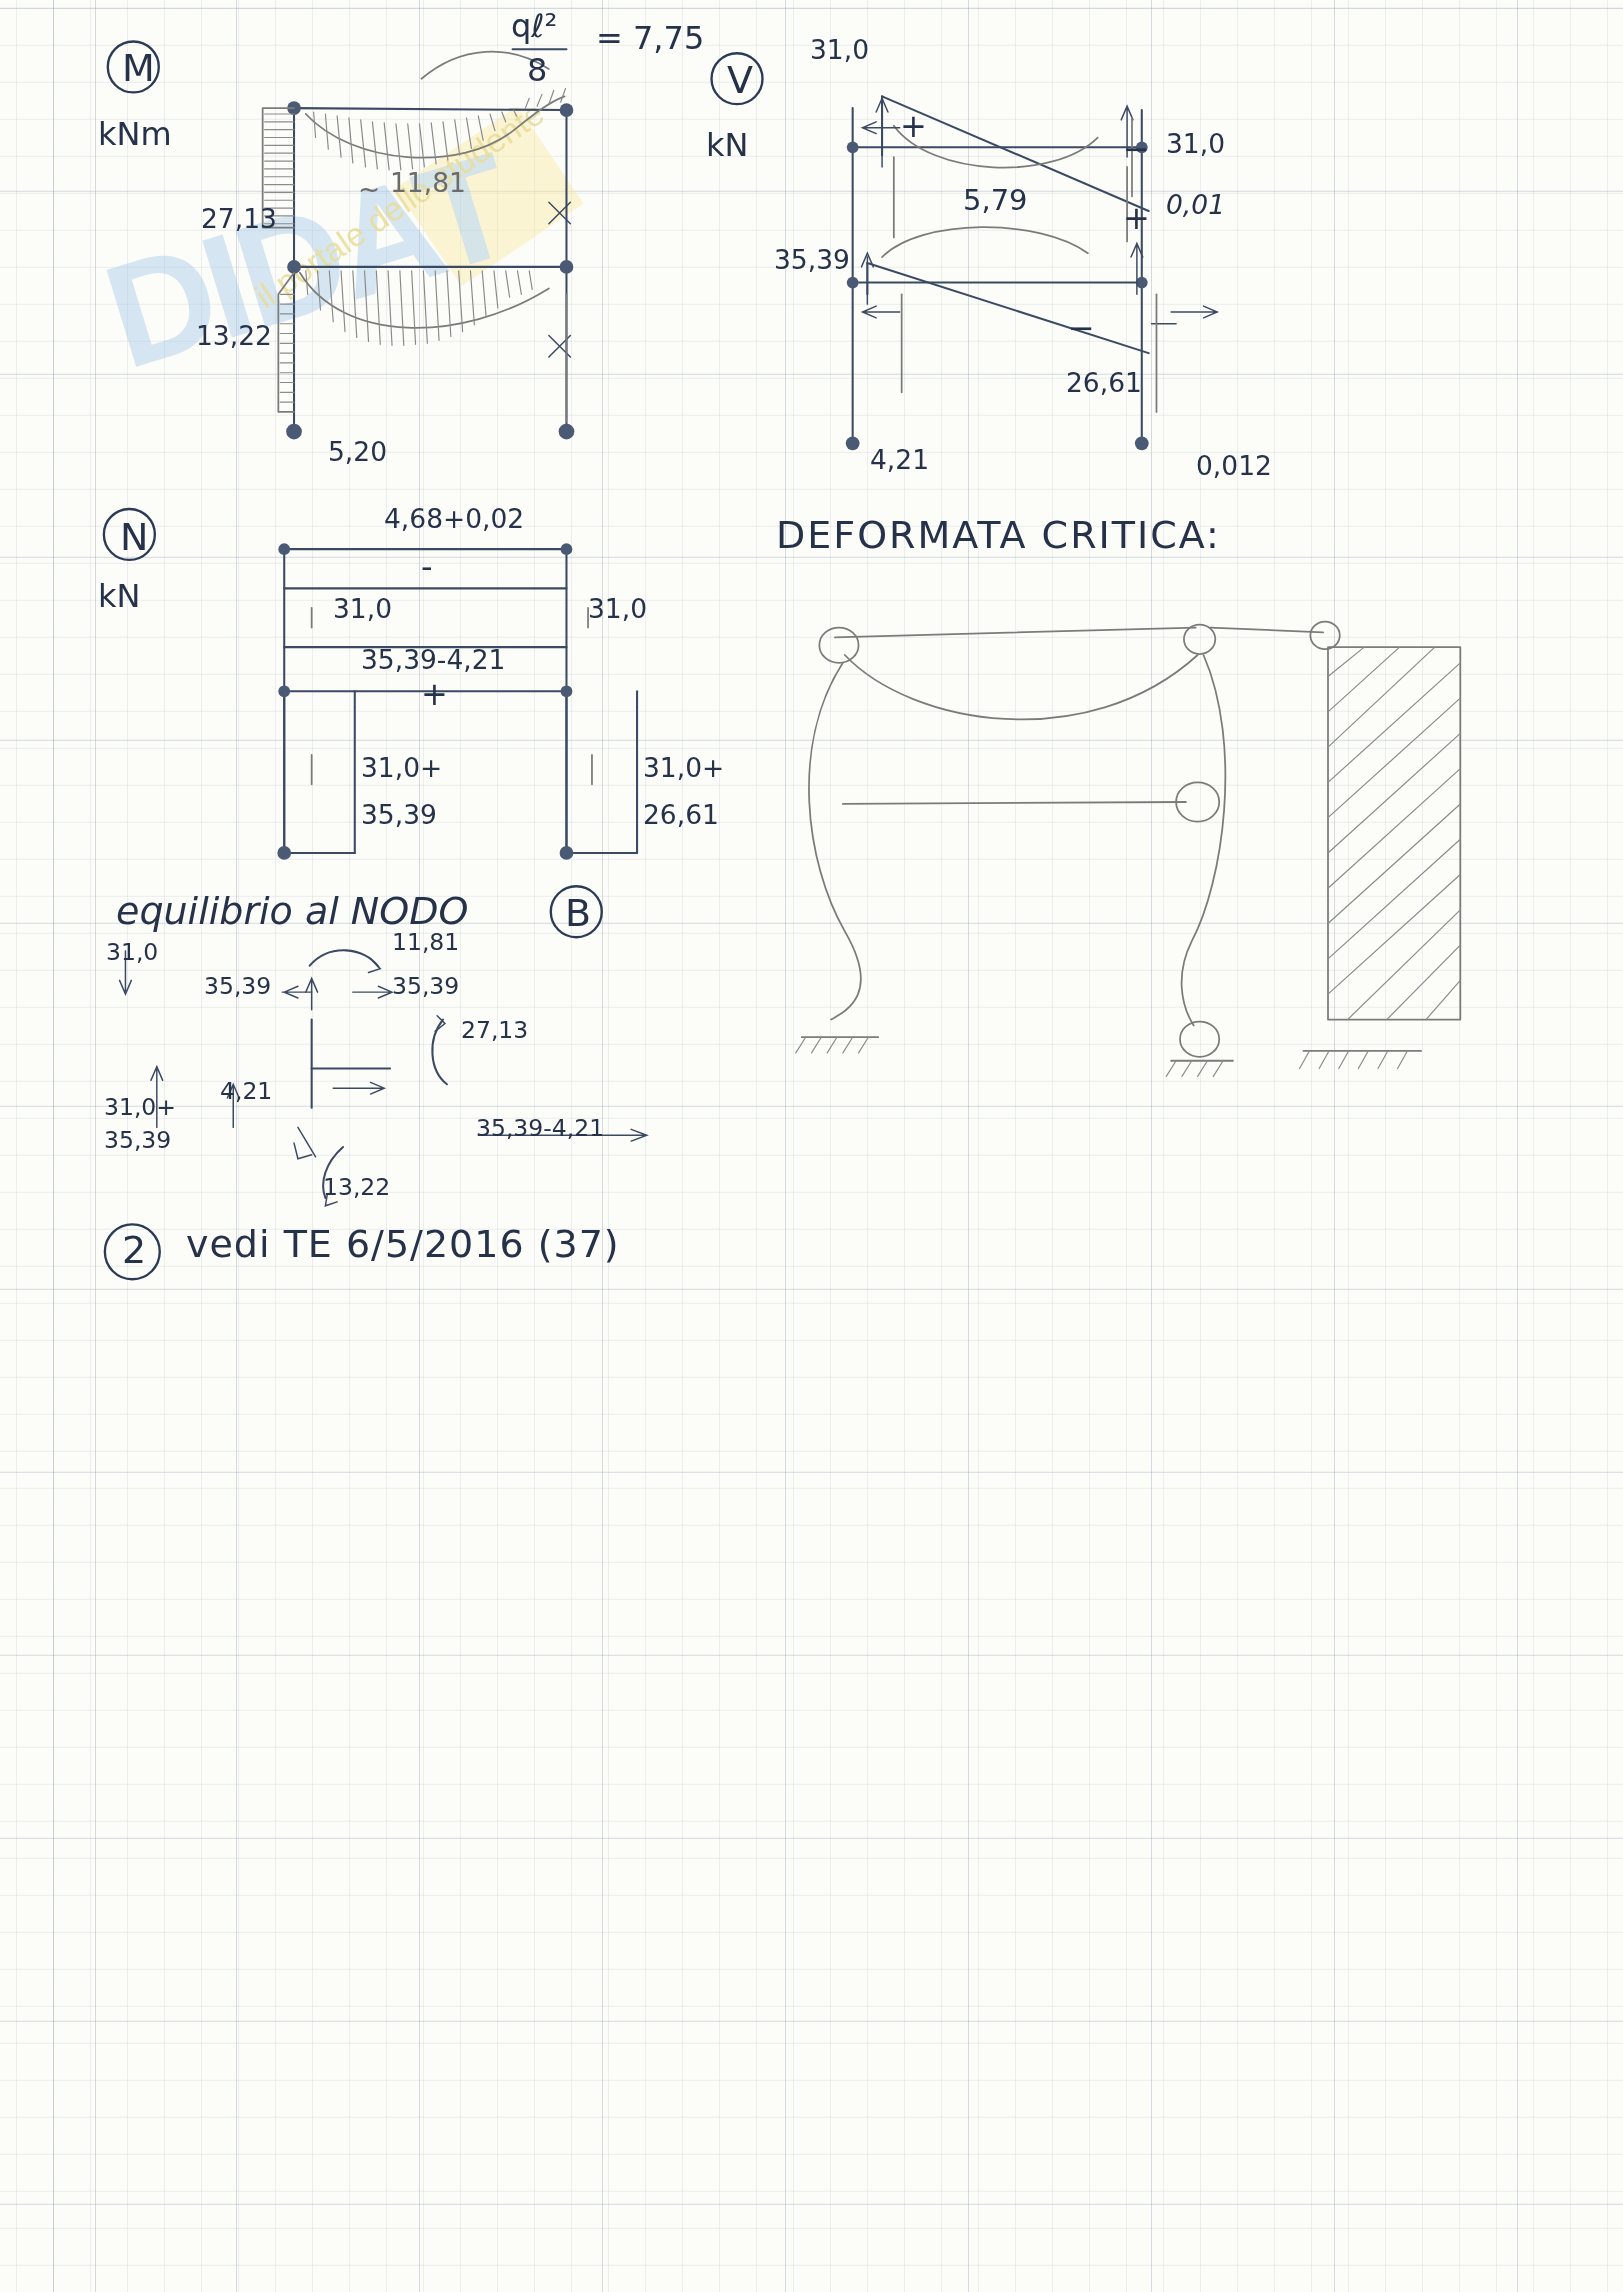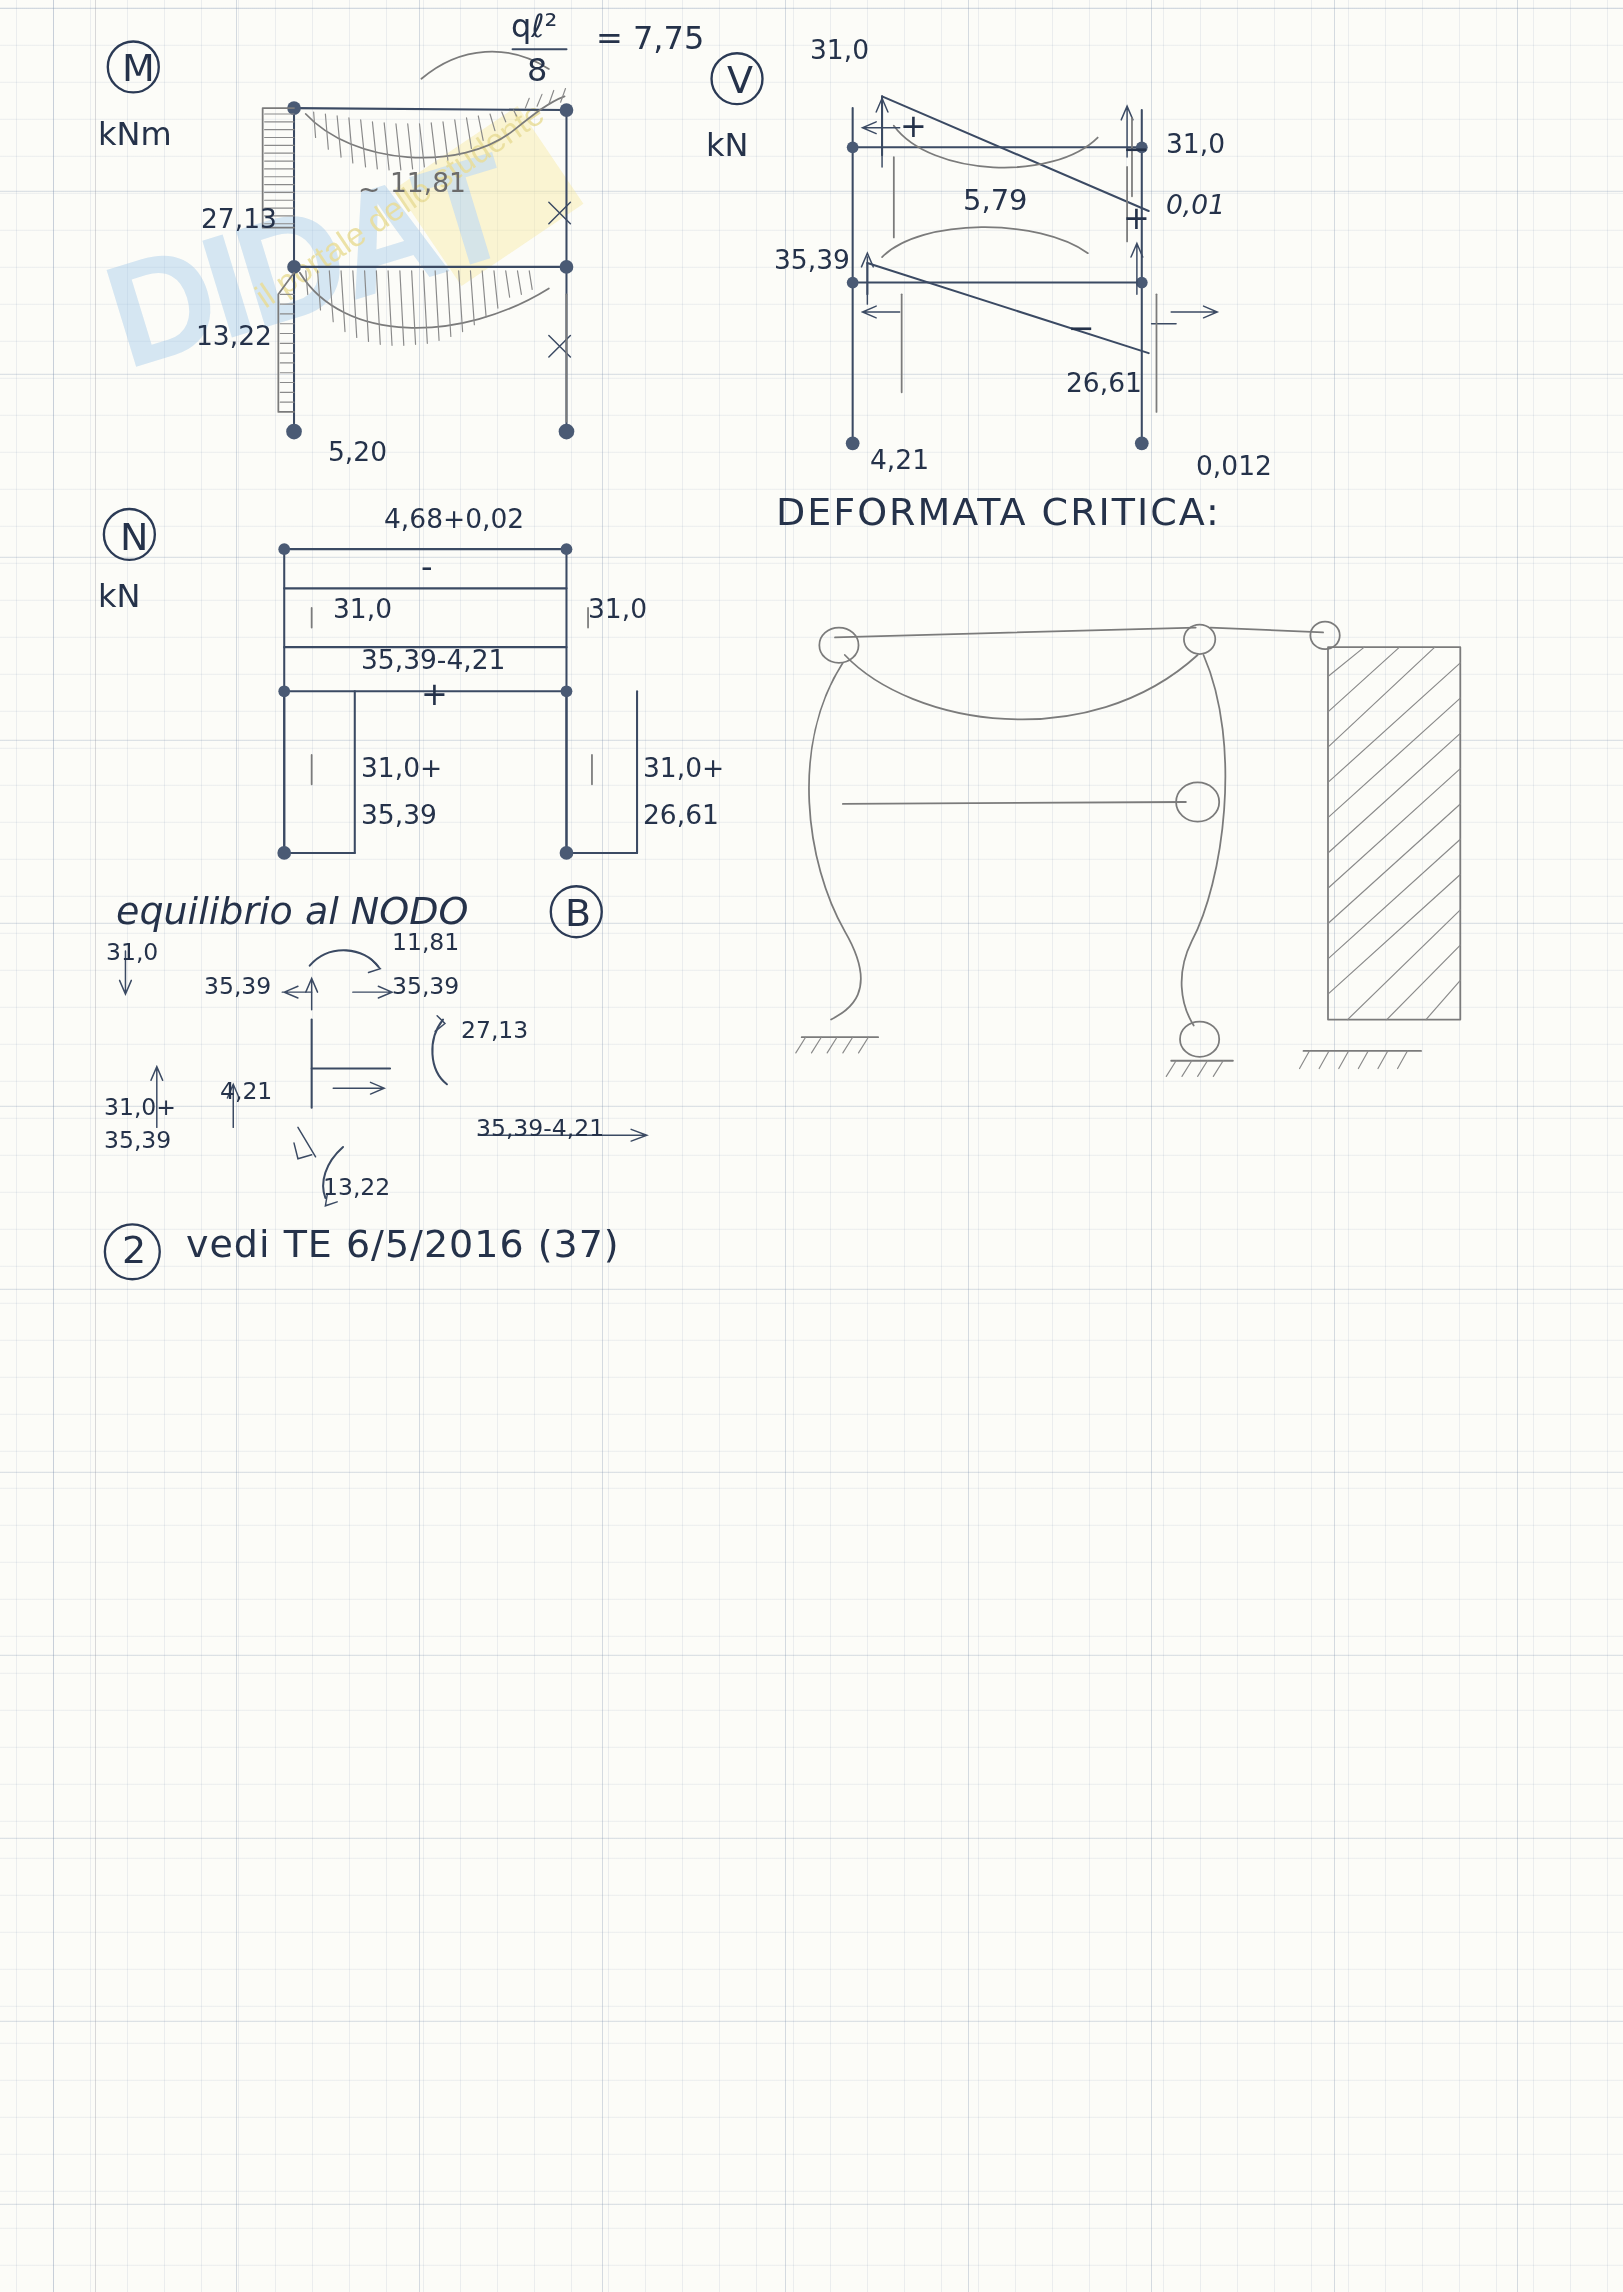--- a/index.html
+++ b/index.html
@@ -399,17 +399,17 @@
 <div class="hw ink sz16" style="left:204px;top:975px;">35,39</div>
 <div class="hw ink sz16" style="left:392px;top:975px;">35,39</div>
 <div class="hw ink sz16" style="left:392px;top:931px;">11,81</div>
 <div class="hw ink sz16" style="left:461px;top:1019px;">27,13</div>
 <div class="hw ink sz16" style="left:104px;top:1096px;">31,0+</div>
 <div class="hw ink sz16" style="left:104px;top:1129px;">35,39</div>
 <div class="hw ink sz16" style="left:220px;top:1080px;">4,21</div>
 <div class="hw ink sz16" style="left:476px;top:1117px;">35,39-4,21</div>
 <div class="hw ink sz16" style="left:323px;top:1176px;">13,22</div>
 
-<div class="hw ink sz26" style="left:776px;top:493px;letter-spacing:2px;">DEFORMATA CRITICA:</div>
+<div class="hw ink sz26" style="left:776px;top:516px;letter-spacing:2px;">DEFORMATA CRITICA:</div>
 
 <div class="hw ink sz26" style="left:122px;top:1231px;">2</div>
 <div class="hw ink sz26" style="left:186px;top:1225px;letter-spacing:1px;">vedi TE 6/5/2016 (37)</div>
 
 
 </body></html>

